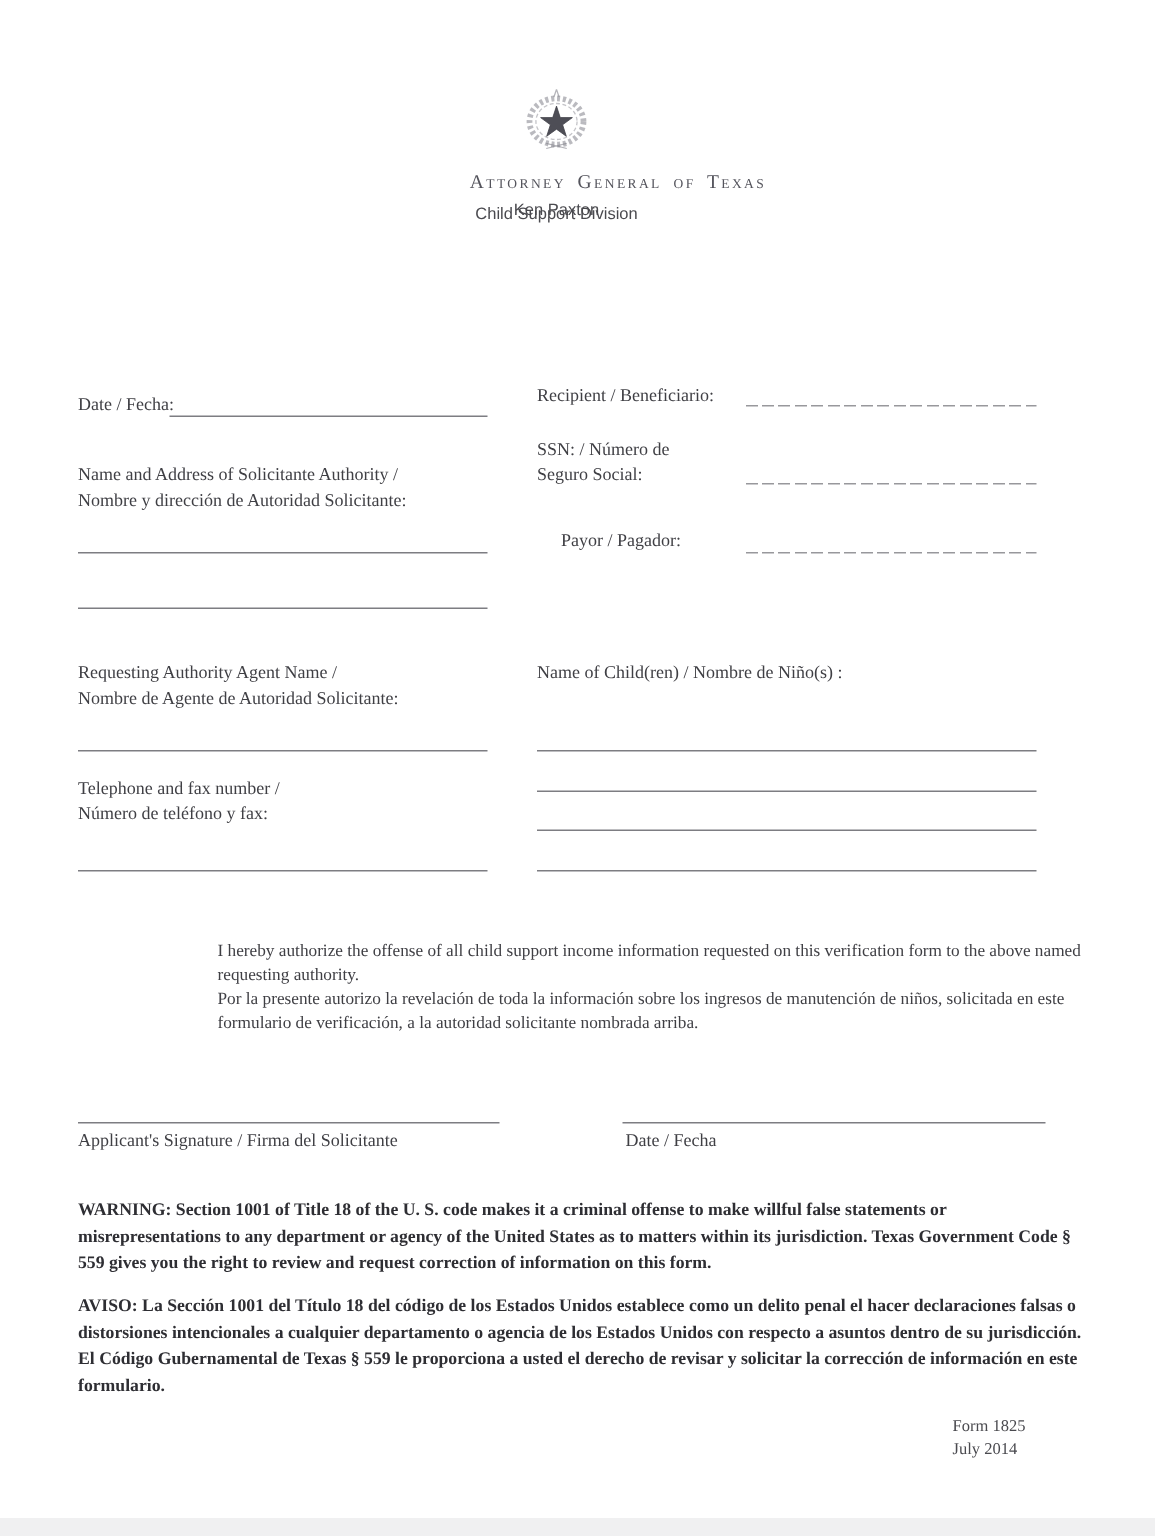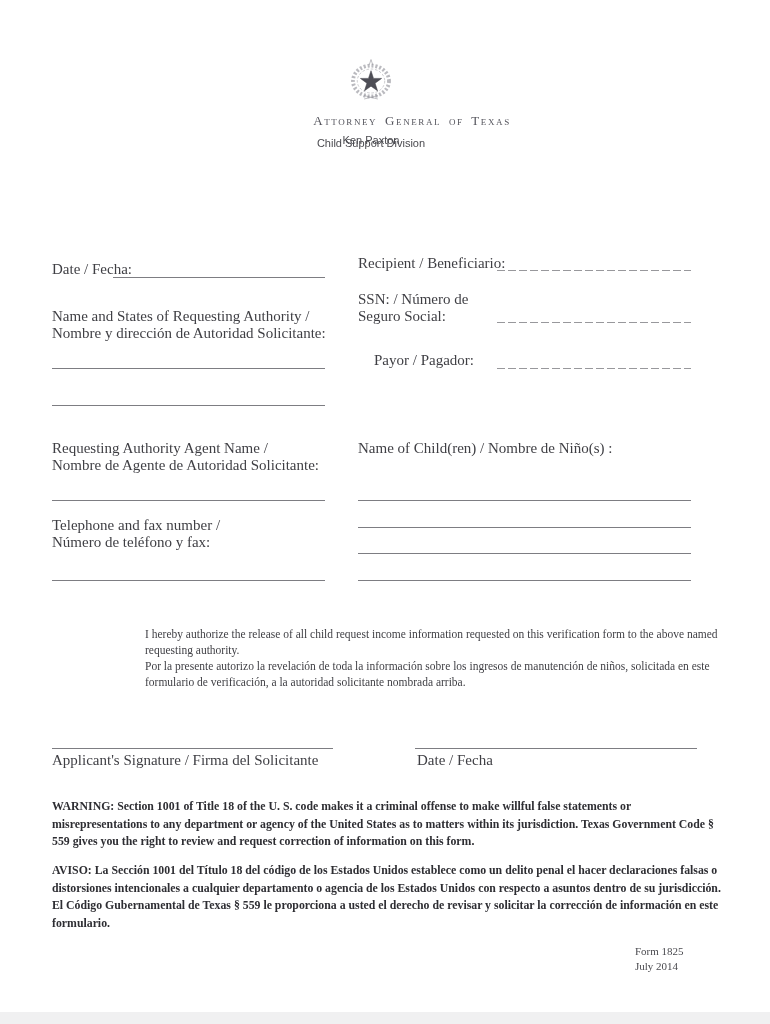--- a/index.html
+++ b/index.html
@@ -5,21 +5,21 @@
   html,body{margin:0;padding:0;background:#ffffff;}
   .page{
     position:relative;
     width:770px;height:1024px;
     background:#ffffff;
     font-family:"Liberation Serif","DejaVu Serif",serif;
     color:#3f3f44;
     overflow:hidden;
   }
   .abs{position:absolute;}
-  .lbl{font-size:15px;line-height:16.5px;color:#3f3f44;}
+  .lbl{font-size:12px;line-height:16.5px;color:#3f3f44;}
   .solid-line{height:1px;background:#7d7d82;}
   .dash-line{
     height:1px;
     background:repeating-linear-gradient(to right,#98989c 0,#98989c 8px,transparent 8px,transparent 11px);
   }
   .header-wrap{left:0;top:0;width:742px;text-align:center;}
   .agency{
     font-size:13px;
     font-variant:small-caps;
     letter-spacing:1.6px;
@@ -64,21 +64,21 @@
   <div class="abs lbl" style="left:358px;top:255px;">Recipient / Beneficiario:</div>
   <div class="abs dash-line" style="left:497px;top:270px;width:194px;"></div>
 
   <div class="abs lbl" style="left:358px;top:291px;">
     <div>SSN: / Número de</div>
     <div>Seguro Social:</div>
   </div>
   <div class="abs dash-line" style="left:497px;top:322px;width:194px;"></div>
 
   <div class="abs lbl" style="left:52px;top:308px;">
-    <div>Name and States of Requesting Authority /</div>
+    <div>Name and Address of Solicitante Authority /</div>
     <div>Nombre y dirección de Autoridad Solicitante:</div>
   </div>
 
   <div class="abs lbl" style="left:374px;top:352px;">Payor / Pagador:</div>
   <div class="abs dash-line" style="left:497px;top:368px;width:194px;"></div>
 
   <div class="abs solid-line" style="left:52px;top:368px;width:273px;"></div>
   <div class="abs solid-line" style="left:52px;top:405px;width:273px;"></div>
 
   <div class="abs lbl" style="left:52px;top:440px;">
@@ -94,21 +94,21 @@
     <div>Número de teléfono y fax:</div>
   </div>
   <div class="abs solid-line" style="left:52px;top:580px;width:273px;"></div>
 
   <div class="abs solid-line" style="left:358px;top:500px;width:333px;"></div>
   <div class="abs solid-line" style="left:358px;top:527px;width:333px;"></div>
   <div class="abs solid-line" style="left:358px;top:553px;width:333px;"></div>
   <div class="abs solid-line" style="left:358px;top:580px;width:333px;"></div>
 
   <div class="abs auth" style="left:145px;top:626px;width:580px;">
-    <div>I hereby authorize the release of all child request income information requested on this verification form to the above named requesting authority.</div>
+    <div>I hereby authorize the offense of all child support income information requested on this verification form to the above named requesting authority.</div>
     <div>Por la presente autorizo la revelación de toda la información sobre los ingresos de manutención de niños, solicitada en este formulario de verificación, a la autoridad solicitante nombrada arriba.</div>
   </div>
 
   <div class="abs solid-line" style="left:52px;top:748px;width:281px;"></div>
   <div class="abs lbl" style="left:52px;top:752px;">Applicant's Signature / Firma del Solicitante</div>
   <div class="abs solid-line" style="left:415px;top:748px;width:282px;"></div>
   <div class="abs lbl" style="left:417px;top:752px;">Date / Fecha</div>
 
   <div class="abs legal" style="left:52px;top:798px;width:668px;">WARNING: Section 1001 of Title 18 of the U. S. code makes it a criminal offense to make willful false statements or misrepresentations to any department or agency of the United States as to matters within its jurisdiction. Texas Government Code § 559 gives you the right to review and request correction of information on this form.</div>
   <div class="abs legal" style="left:52px;top:862px;width:672px;">AVISO: La Sección 1001 del Título 18 del código de los Estados Unidos establece como un delito penal el hacer declaraciones falsas o distorsiones intencionales a cualquier departamento o agencia de los Estados Unidos con respecto a asuntos dentro de su jurisdicción.  El Código Gubernamental de Texas § 559 le proporciona a usted el derecho de revisar y solicitar la corrección de información en este formulario.</div>

